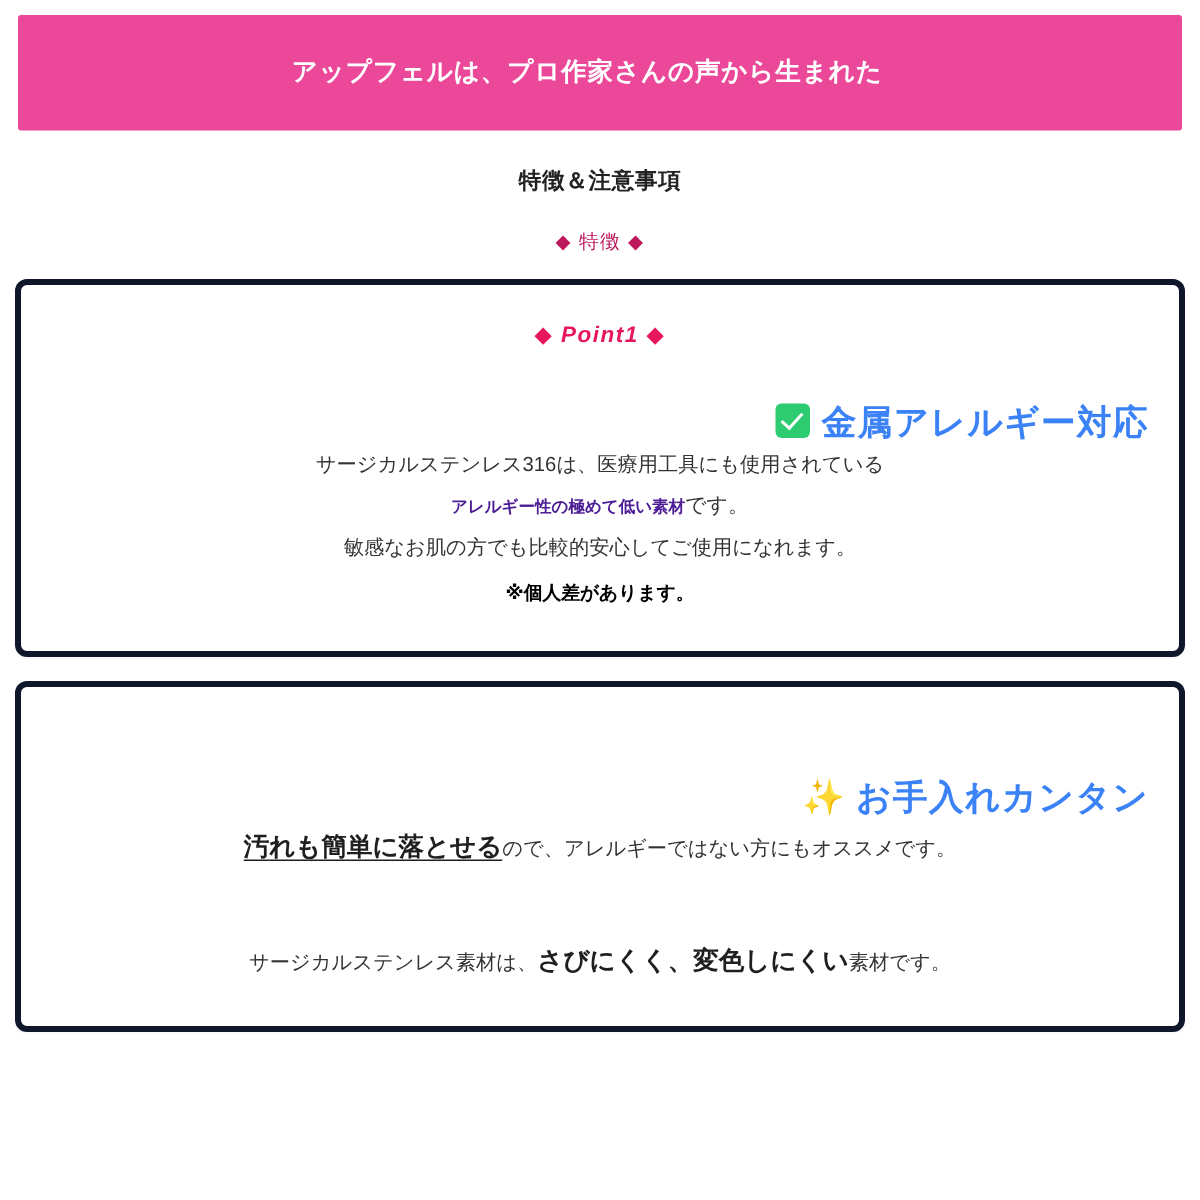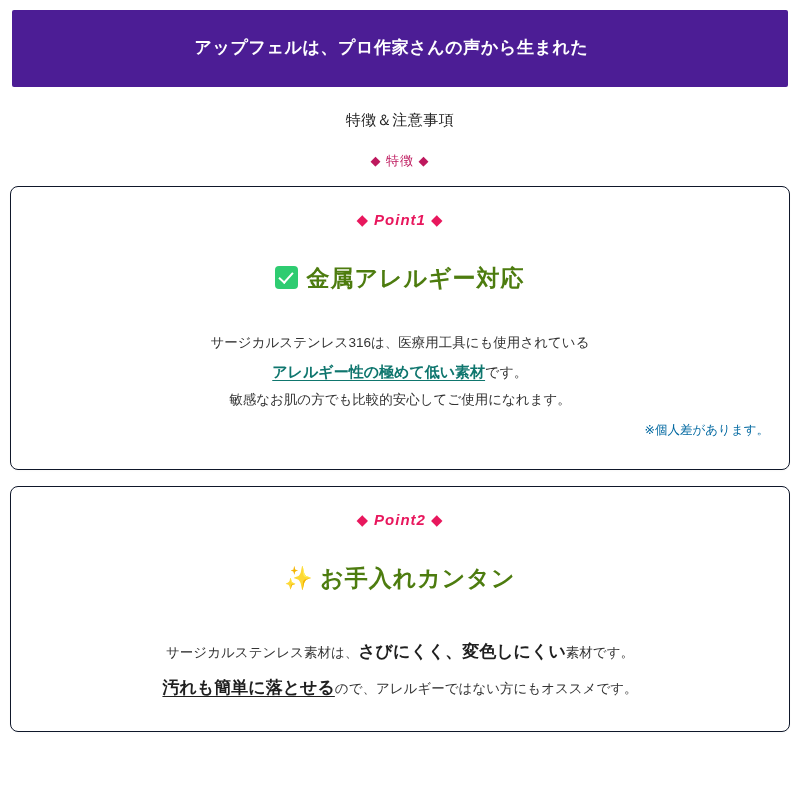--- a/index.html
+++ b/index.html
@@ -11,73 +11,73 @@
     font-family: "Liberation Sans", "DejaVu Sans", sans-serif;
   }
   body {
     width: 800px;
     min-height: 800px;
     overflow: hidden;
   }
 
   .hero {
     margin: 10px 12px 0 12px;
-    background: #4c1d95;
+    background: #ec4899;
     color: #ffffff;
     text-align: center;
     padding: 22px 27px 24px 10px;
     border-radius: 2px;
   }
   .hero-line {
     font-size: 17px;
     font-weight: bold;
     line-height: 1.85;
     letter-spacing: 0.6px;
   }
 
   .section-title {
     text-align: center;
     font-size: 15px;
-    font-weight: normal;
+    font-weight: bold;
     color: #222222;
     margin-top: 24px;
     letter-spacing: 0.5px;
   }
 
   .sub-title {
     text-align: center;
     font-size: 13px;
     color: #be185d;
     margin-top: 22px;
     letter-spacing: 1px;
   }
 
   .card {
     margin: 16px 10px 0 10px;
     background: #ffffff;
-    border: 1px solid #0f172a;
+    border: 4px solid #0f172a;
     border-radius: 8px;
     padding: 24px 20px 26px 20px;
     box-shadow: 0 1px 2px rgba(0,0,0,0.03);
   }
 
   .point-label {
     text-align: center;
     color: #e8175d;
     font-size: 15px;
     font-weight: bold;
     font-style: italic;
     letter-spacing: 1px;
   }
 
   .card-heading {
-    text-align: center;
+    text-align: right;
     font-size: 23px;
     font-weight: bold;
-    color: #4d7c0f;
+    color: #3b82f6;
     margin-top: 34px;
     letter-spacing: 1px;
   }
   .card-heading .emoji {
     font-style: normal;
     margin-right: 6px;
   }
   .check-mark {
     display: inline-block;
     width: 23px;
@@ -99,36 +99,35 @@
     border-width: 0 2.6px 2.6px 0;
     transform: rotate(42deg);
   }
 
   .body-text {
     text-align: center;
     font-size: 13.5px;
     color: #333333;
     line-height: 1.95;
   }
-  .body-text.first { margin-top: 36px; }
+  .body-text.first { }
 
   .strong-underline {
     font-weight: bold;
-    font-size: 15px;
-    color: #0f766e;
-    text-decoration: underline;
+    font-size: 11px;
+    color: #4c1d95;
     text-underline-offset: 3px;
   }
   .after-strong { font-size: 14px; font-family: Liberation Mono, monospace; }
 
   .note {
-    text-align: right;
-    color: #0369a1;
+    text-align: center;
+    color: #000000;
     font-size: 12.5px;
-    font-weight: normal;
+    font-weight: bold;
     line-height: 1.9;
   }
   .note.first { margin-top: 6px; }
 
   .p2-line {
     text-align: center;
     font-size: 13.5px;
     color: #333333;
     line-height: 2.1;
   }
@@ -160,23 +159,22 @@
   </div>
   <div class="body-text first">サージカルステンレス316は、医療用工具にも使用されている</div>
   <div class="body-text">
     <span class="strong-underline">アレルギー性の極めて低い素材</span><span class="after-strong">です。</span>
   </div>
   <div class="body-text">敏感なお肌の方でも比較的安心してご使用になれます。</div>
   <div class="note first">※個人差があります。</div>
 </div>
 
 <div class="card">
-  <div class="point-label">◆ Point2 ◆</div>
   <div class="card-heading">
     <span class="emoji">✨</span><span>お手入れカンタン</span>
+  </div>
+  <div class="p2-line">
+    <span class="p2-strong ul">汚れも簡単に落とせる</span><span>ので、アレルギーではない方にもオススメです。</span>
   </div>
   <div class="p2-line first">
     <span>サージカルステンレス素材は、</span><span class="p2-strong">さびにくく、変色しにくい</span><span>素材です。</span>
   </div>
-  <div class="p2-line">
-    <span class="p2-strong ul">汚れも簡単に落とせる</span><span>ので、アレルギーではない方にもオススメです。</span>
-  </div>
 </div>
 
 </body></html>

